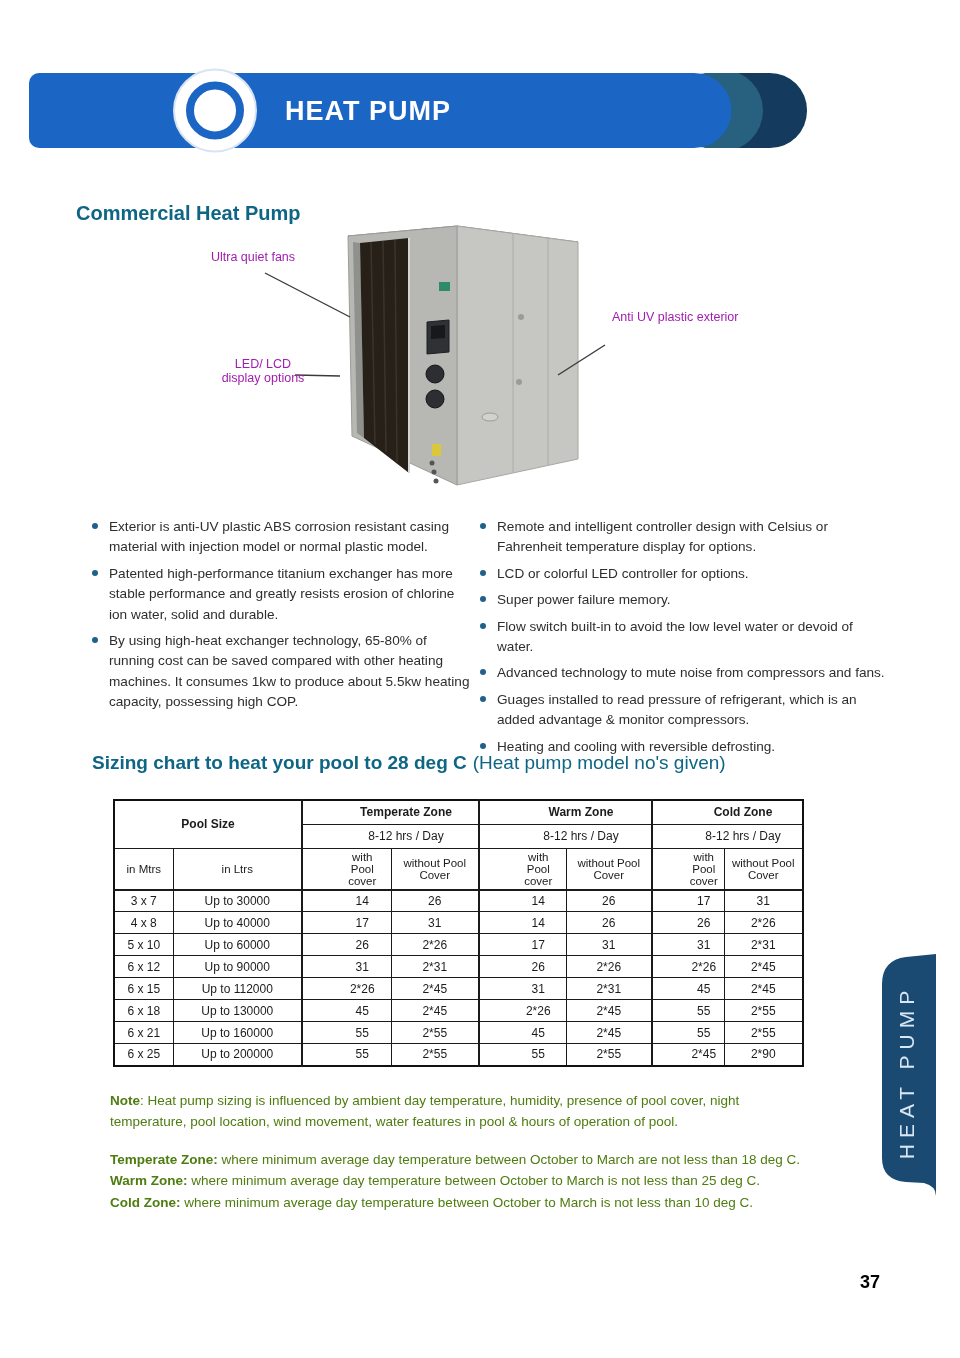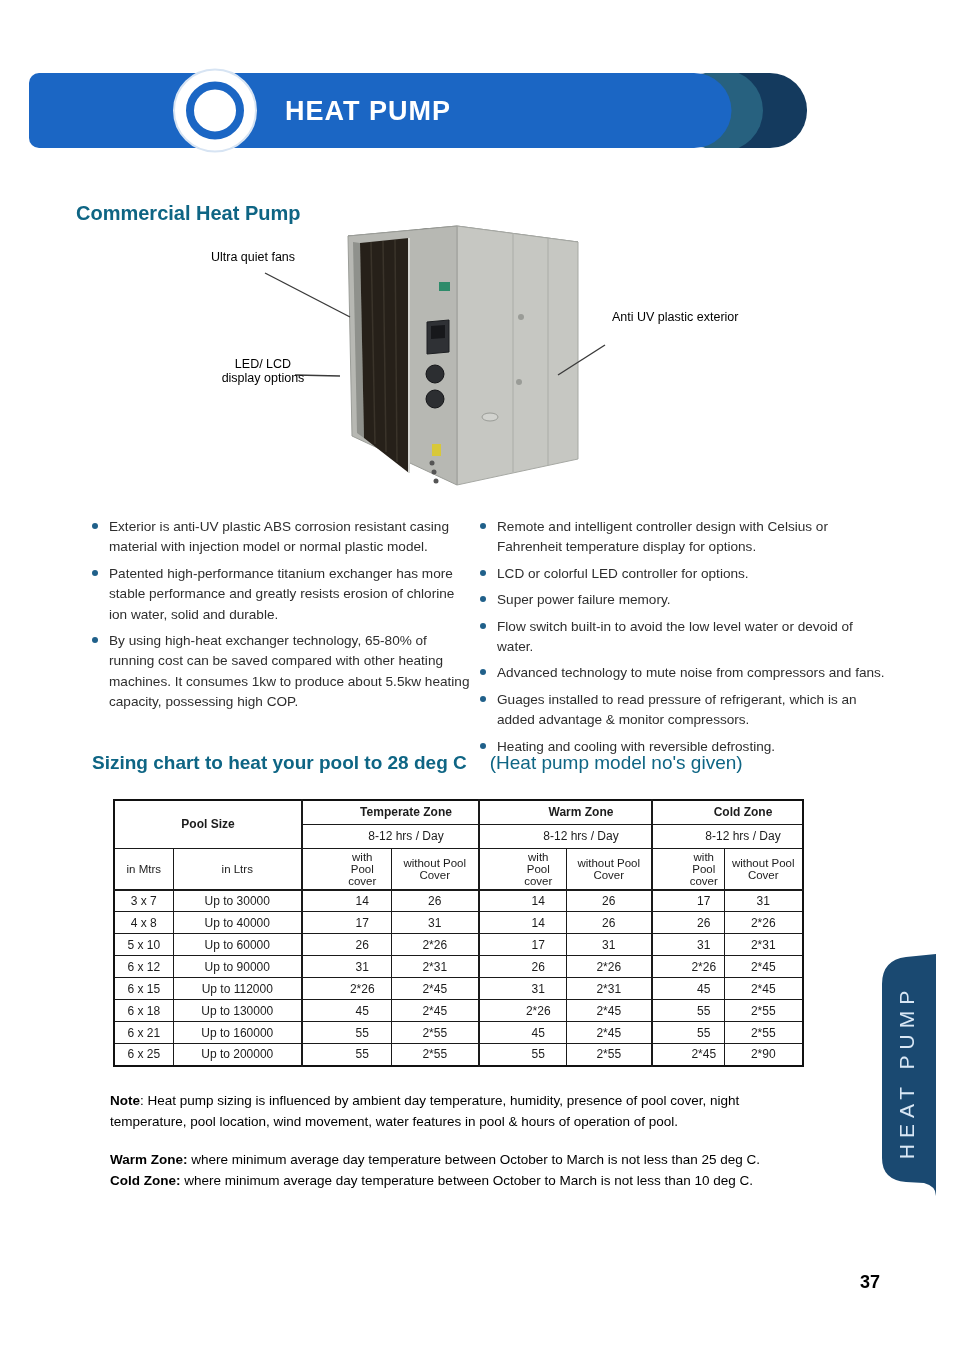--- a/index.html
+++ b/index.html
@@ -4,45 +4,45 @@
 <style>
   * { margin:0; padding:0; box-sizing:border-box; }
   body { background:#ffffff; font-family:"Liberation Sans", sans-serif; }
   .page { position:relative; width:960px; height:1358px; background:#ffffff; overflow:hidden; }
   .abs { position:absolute; }
 
   
   .section-title { font-size:20px; font-weight:bold; color:#0e6584; }
   .sizing-title { font-size:19px; color:#0e6584; white-space:nowrap; }
   .sizing-title .bold { font-weight:bold; }
-  .sizing-title .normal { font-weight:normal; margin-left:23px; }
-
-  
-  .callout { font-size:12.5px; color:#000000; }
+  .sizing-title .normal { font-weight:normal; margin-left:6px; }
+
+  
+  .callout { font-size:12.5px; color:#a21caf; }
 
   
   .features { list-style:none; font-size:13.6px; color:#2e2e2e; line-height:1.5; }
   .features li { position:relative; padding-left:17px; margin-bottom:6px; }
   .features .dot { position:absolute; left:0; top:6px; width:6px; height:6px; border-radius:50%; background:#20608a; }
 
   
   table.sizing { border-collapse:collapse; width:689px; table-layout:fixed; font-size:12px; color:#1c1c1c; }
   table.sizing th, table.sizing td { border:1px solid #1a1a1a; text-align:center; vertical-align:middle; padding:2px 2px; }
   table.sizing { border:2px solid #111; }
   table.sizing .gb { border-left-width:2px;padding-left:33px; }
   table.sizing .hdr-bottom { border-bottom-width:2px;margin-top:20px; }
   table.sizing thead th { font-weight:bold; }
   table.sizing .subhead { font-weight:normal; font-size:11.5px; }
   table.sizing tbody td { height:22px; }
   .zone-row th { height:24px; }
   .hrs-row td { height:24px; font-weight:normal;margin-left:32px; }
   .col-row td { height:40px; }
 
   
-  .note-text, .zone-def { font-size:13.5px; color:#000000; line-height:1.52; }
+  .note-text, .zone-def { font-size:13.5px; color:#4d7c0f; line-height:1.52; }
   .zone-def { line-height:1.58; }
 
   .page-num { font-size:18px; font-weight:bold; color:#000000; }
 
   
   .tab-label-box { display:flex; align-items:center; justify-content:center; }
   .tab-label { transform:rotate(-90deg); white-space:nowrap; color:#d9e7f5; font-size:21px; letter-spacing:6px; font-weight:500; }
 </style>
 </head>
 <body>
@@ -266,20 +266,21 @@
           <td>2*90</td>
       </tr>
     </tbody>
   </table>
 
   <p class="abs note-text" style="left:110px; top:1091px; width:705px;">
     <b>Note</b><span>: Heat pump sizing is influenced by ambient day temperature, humidity, presence of pool cover, night temperature, pool location, wind movement, water features in pool &amp; hours of operation of pool.</span>
   </p>
 
   <div class="abs zone-def" style="left:110px; top:1149px; width:712px;">
+    <div><b>Temperate Zone:</b><span> where minimum average day temperature between October to March are not less than 18 deg C.</span></div>
     <div><b>Warm Zone:</b><span> where minimum average day temperature between October to March is not less than 25 deg C.</span></div>
     <div><b>Cold Zone:</b><span> where minimum average day temperature between October to March is not less than 10 deg C.</span></div>
   </div>
 
   <svg class="abs" style="left:876px; top:952px;" width="62" height="246" viewBox="0 0 62 246">
     <path d="M 60,2 L 30,5 Q 6,8 6,32 L 6,206 Q 6,228 30,230 L 48,231 Q 60,234 60,244 L 60,2 Z" fill="#1a4971"></path>
   </svg>
   <div class="abs tab-label-box" style="left:876px; top:952px; width:62px; height:240px;">
     <span class="tab-label">HEAT PUMP</span>
   </div>

